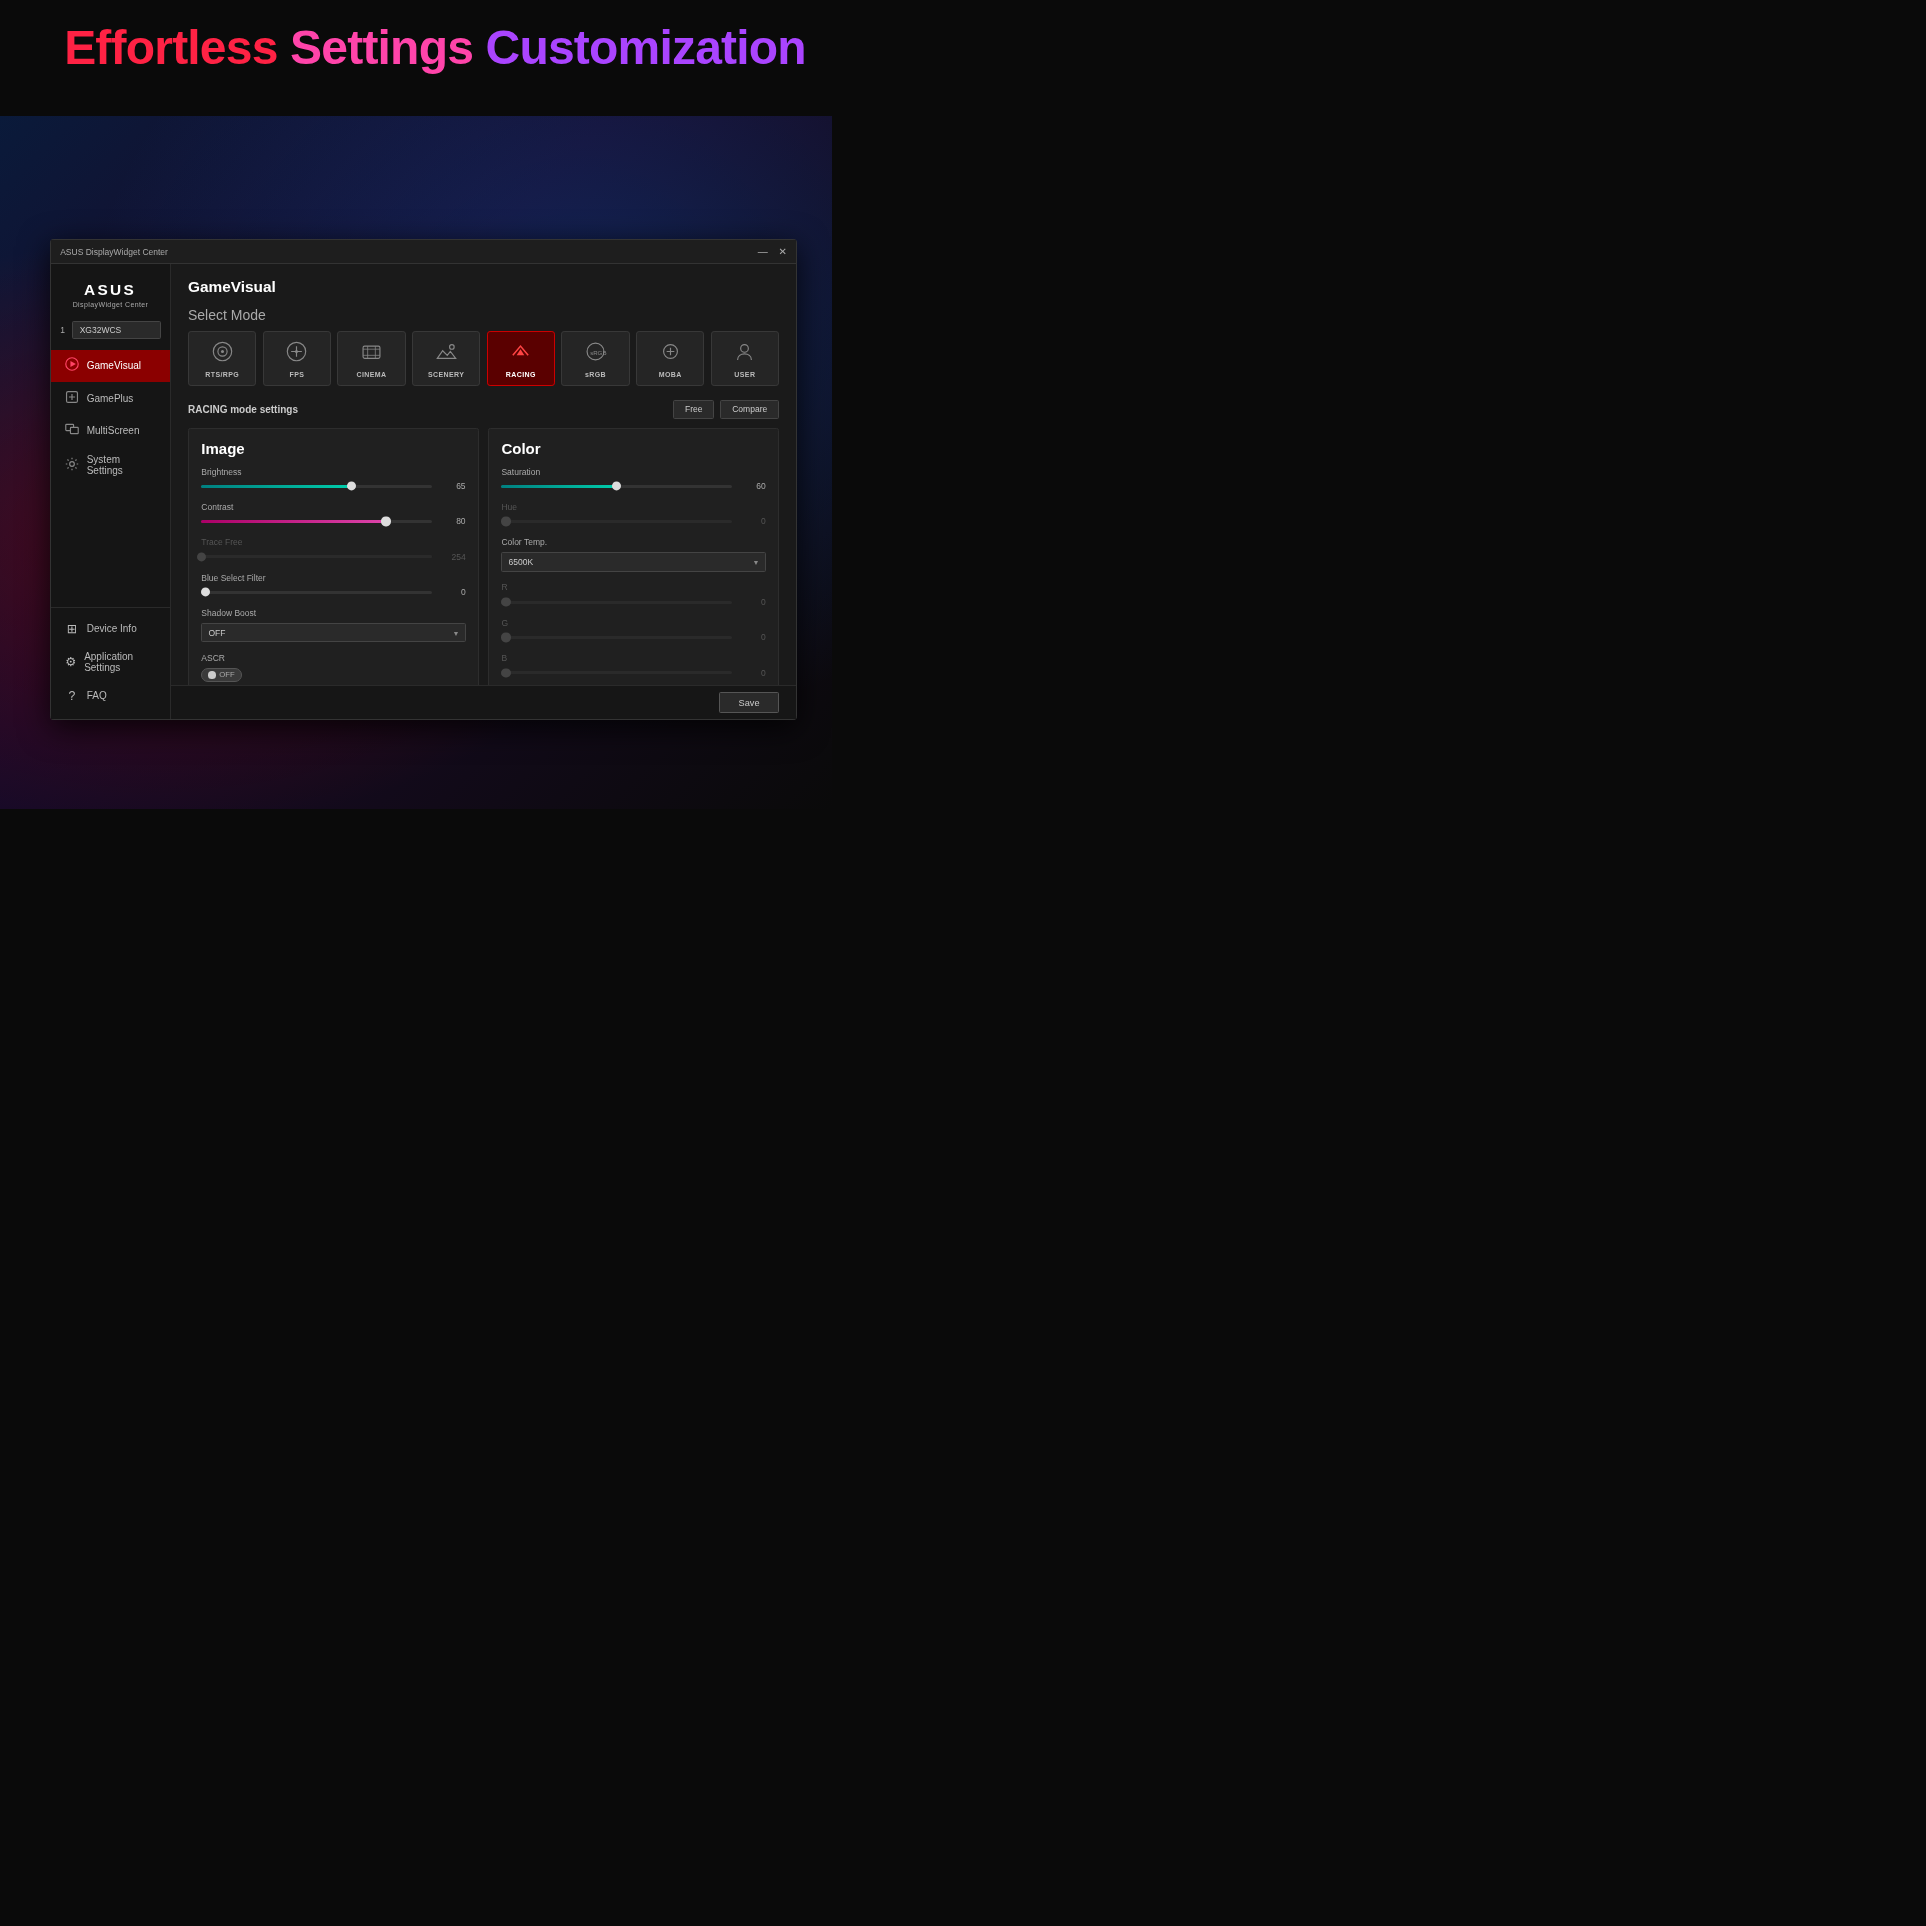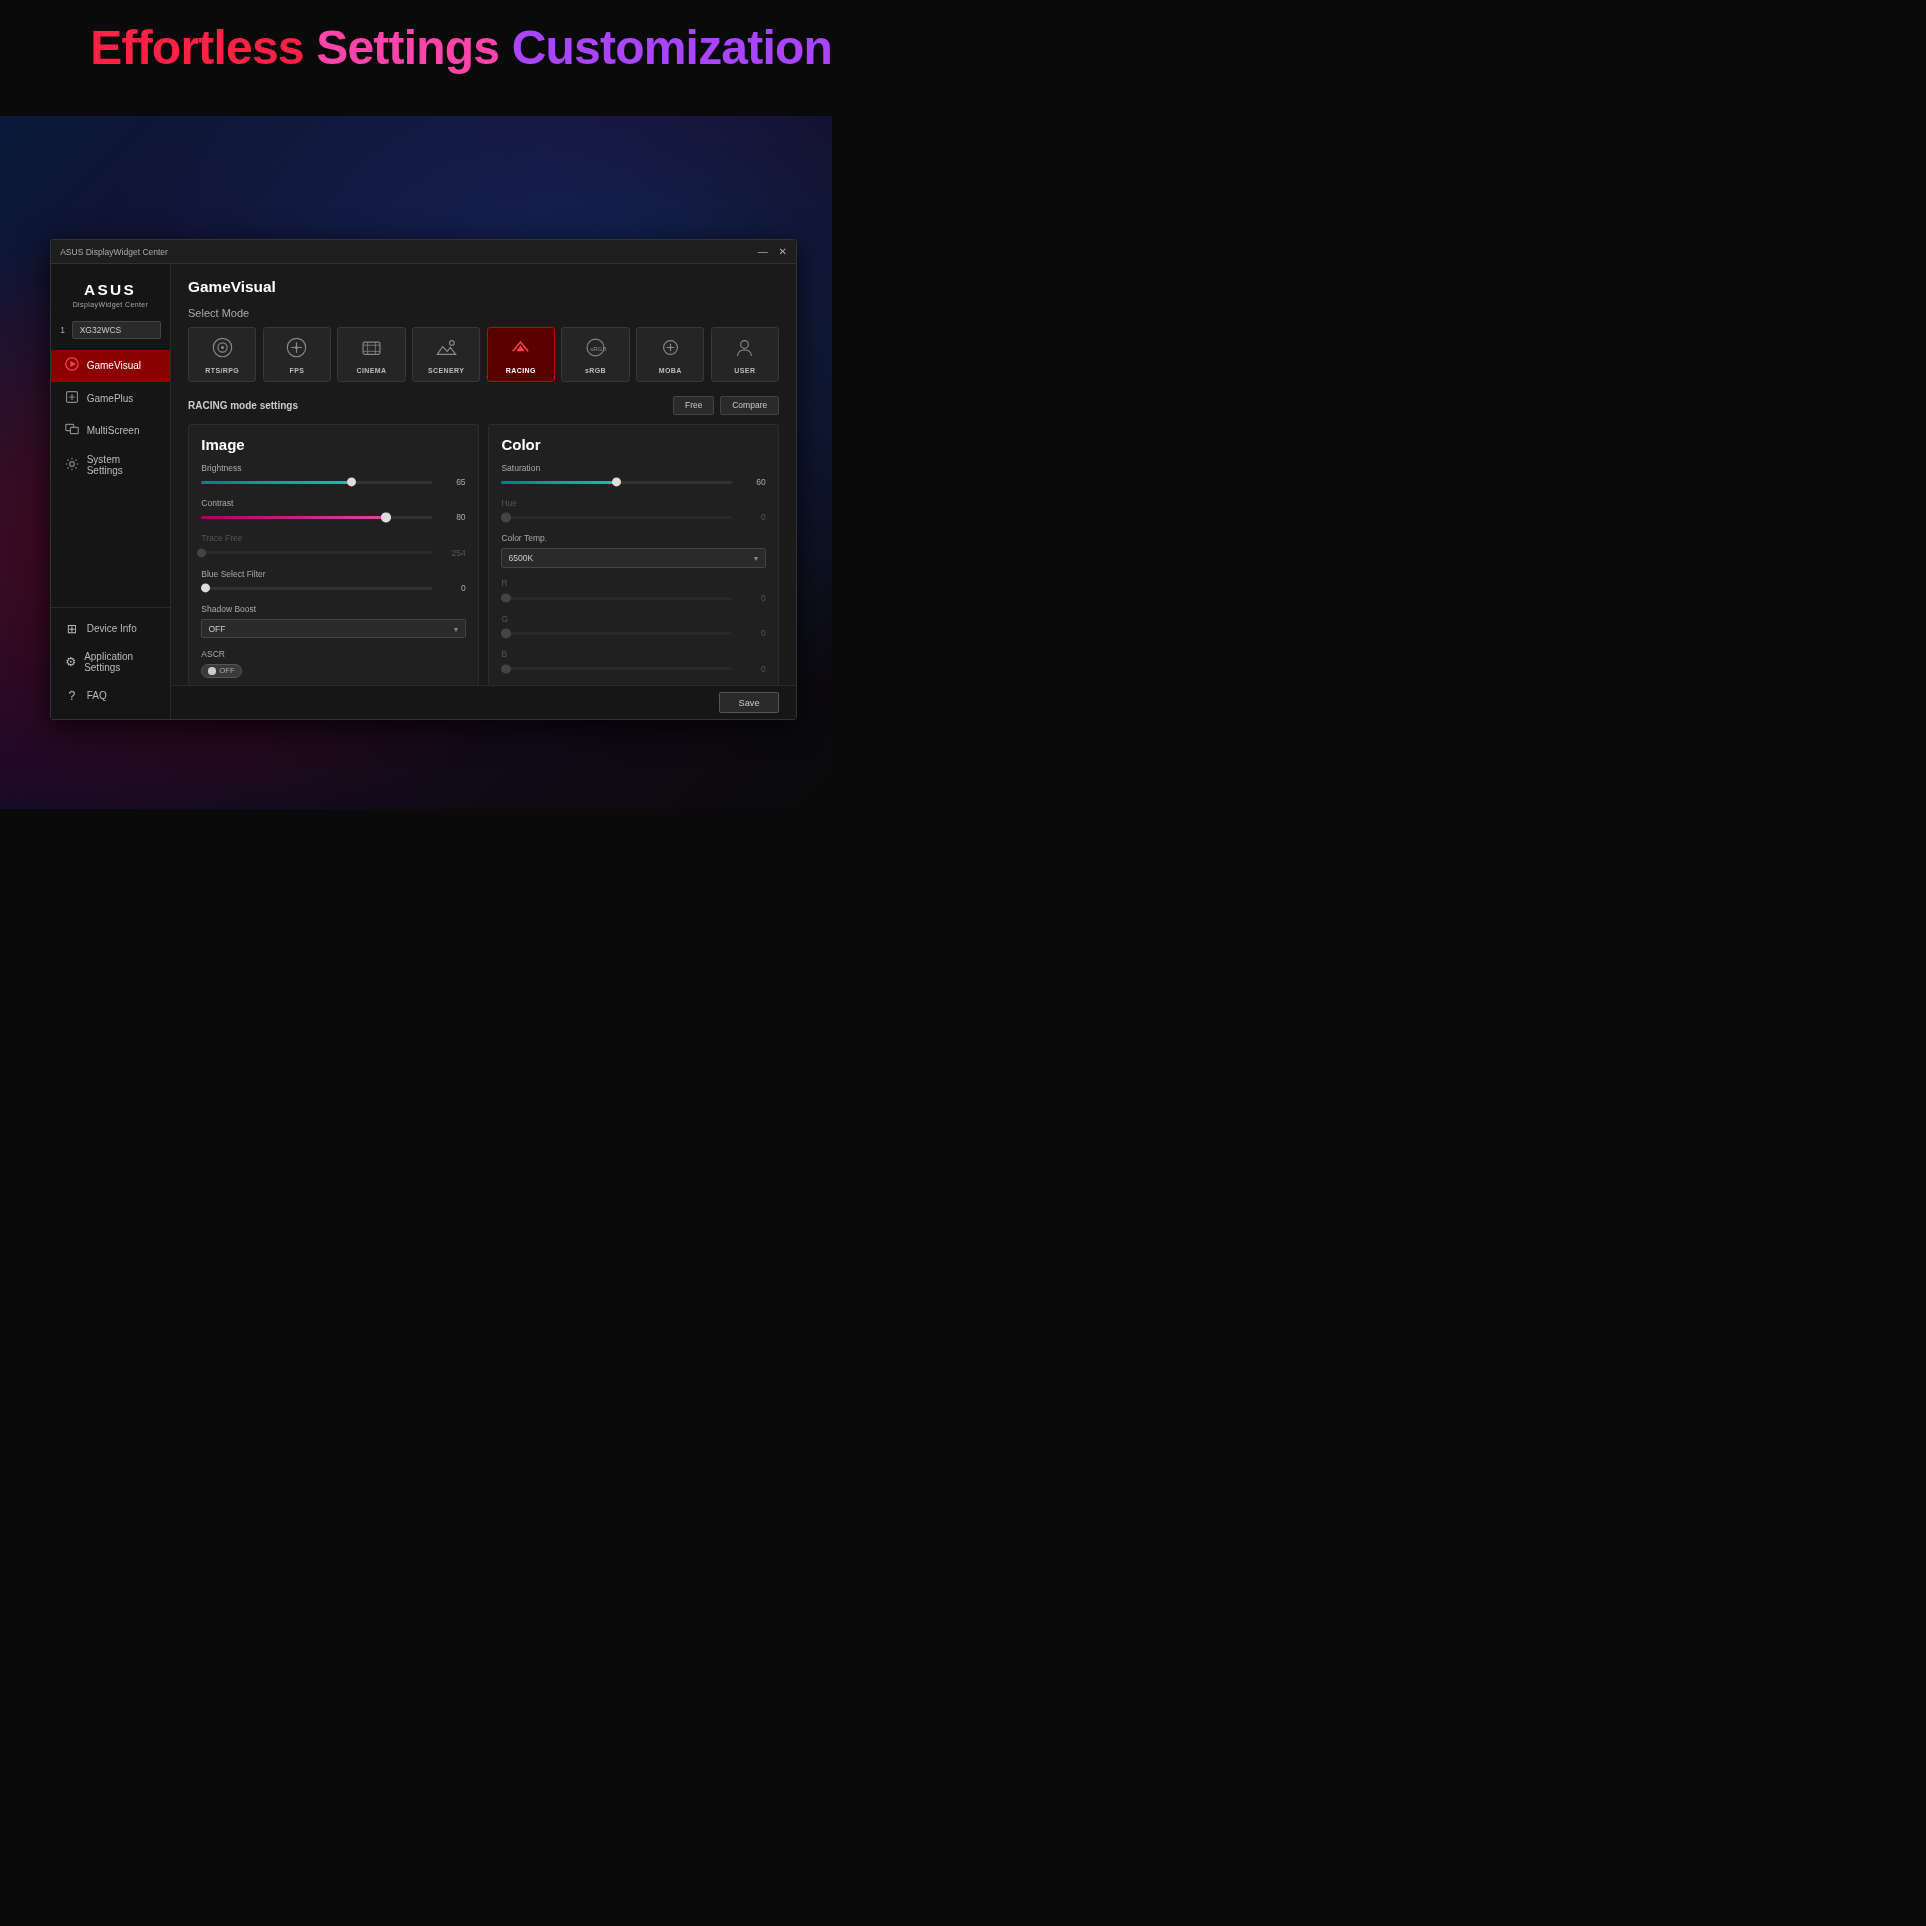--- a/index.html
+++ b/index.html
@@ -10,21 +10,21 @@
       font-family: 'Segoe UI', Arial, sans-serif;
       overflow: hidden;
       position: relative;
     }
 
     
     .hero-title {
       position: absolute;
       top: 21.6px;
       left: 0; right: 0;
-      text-align: right;
+      text-align: center;
       font-size: 48px;
       font-weight: 900;
       letter-spacing: -0.8px;
       line-height: 1.1;
       padding-left: 38px;
     }
     .hero-red { color: #ff2244; }
     .hero-pink { color: #ff44aa; }
     .hero-purple { color: #aa44ff; }
 
@@ -168,21 +168,21 @@
       background: #1a1a1a;
       overflow: hidden;
     }
     .section-title {
       font-size: 15.4px;
       font-weight: 700;
       color: #fff;
       margin-bottom: 10.8px;
     }
     .select-mode-label {
-      font-size: 11px;
+      font-size: 14px;
       color: #aaa;
       margin-bottom: 7.7px;
     }
 
     
     .mode-grid {
       display: flex;
       gap: 6.2px;
       margin-bottom: 14px;
     }

